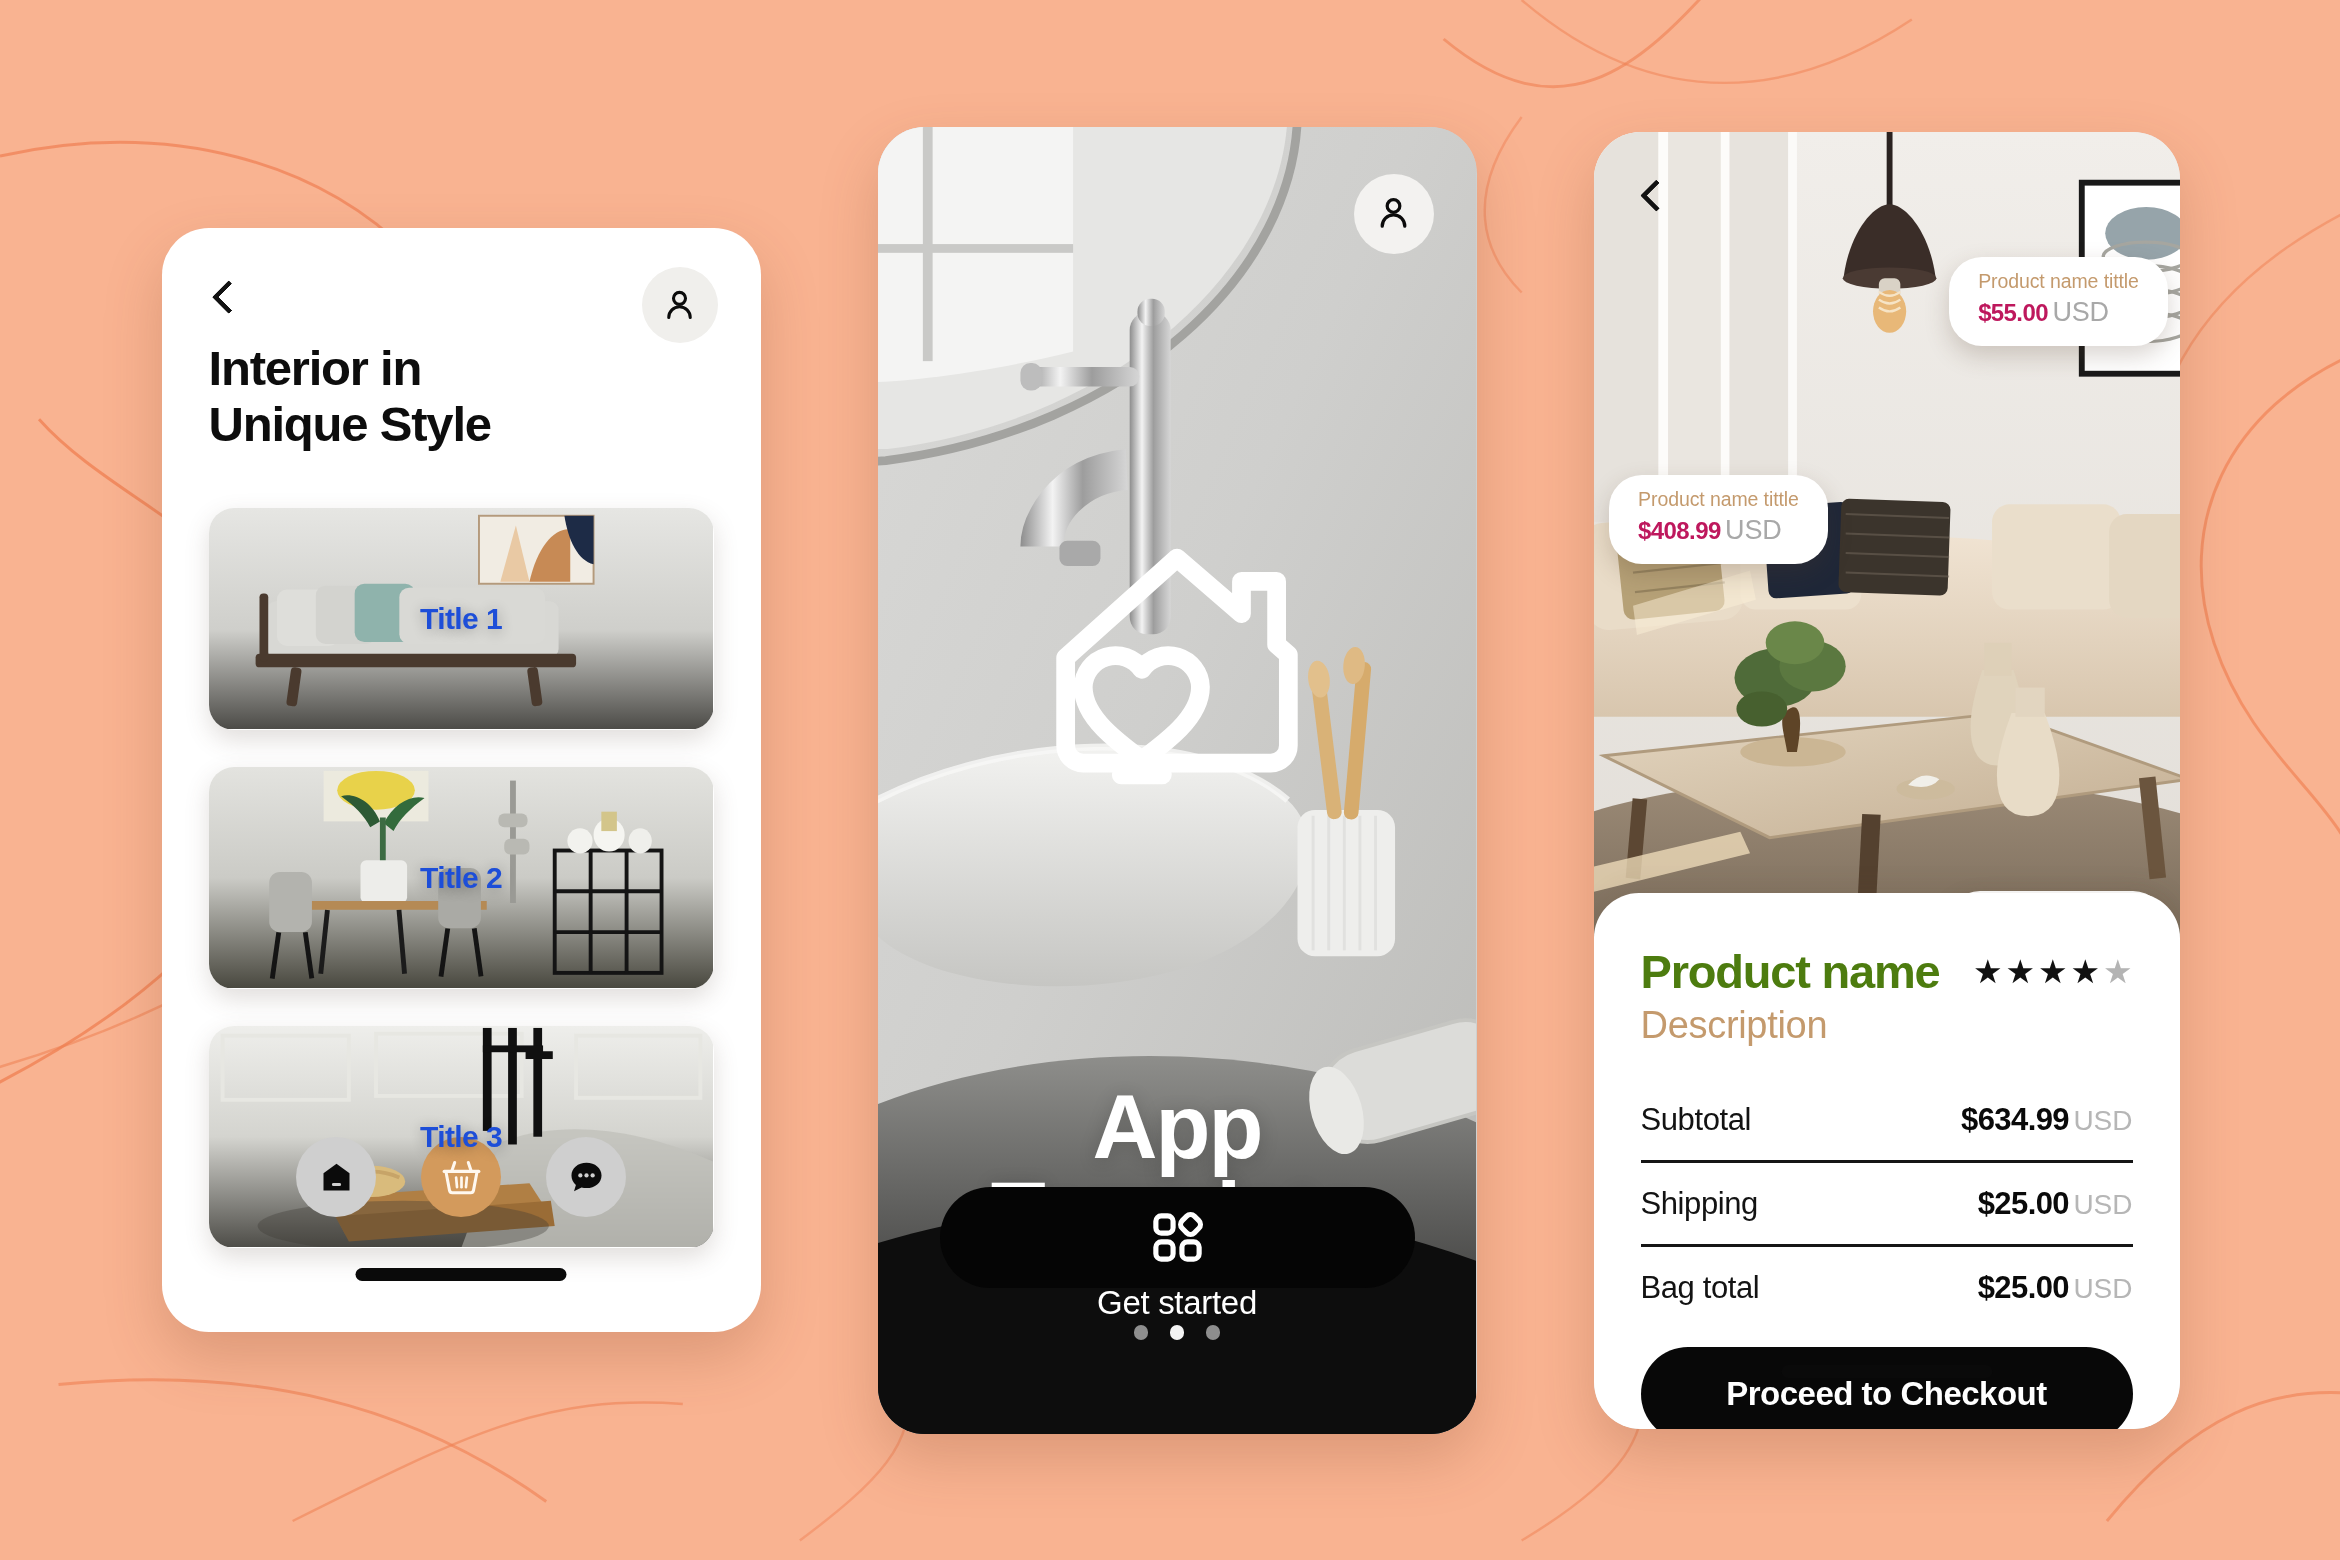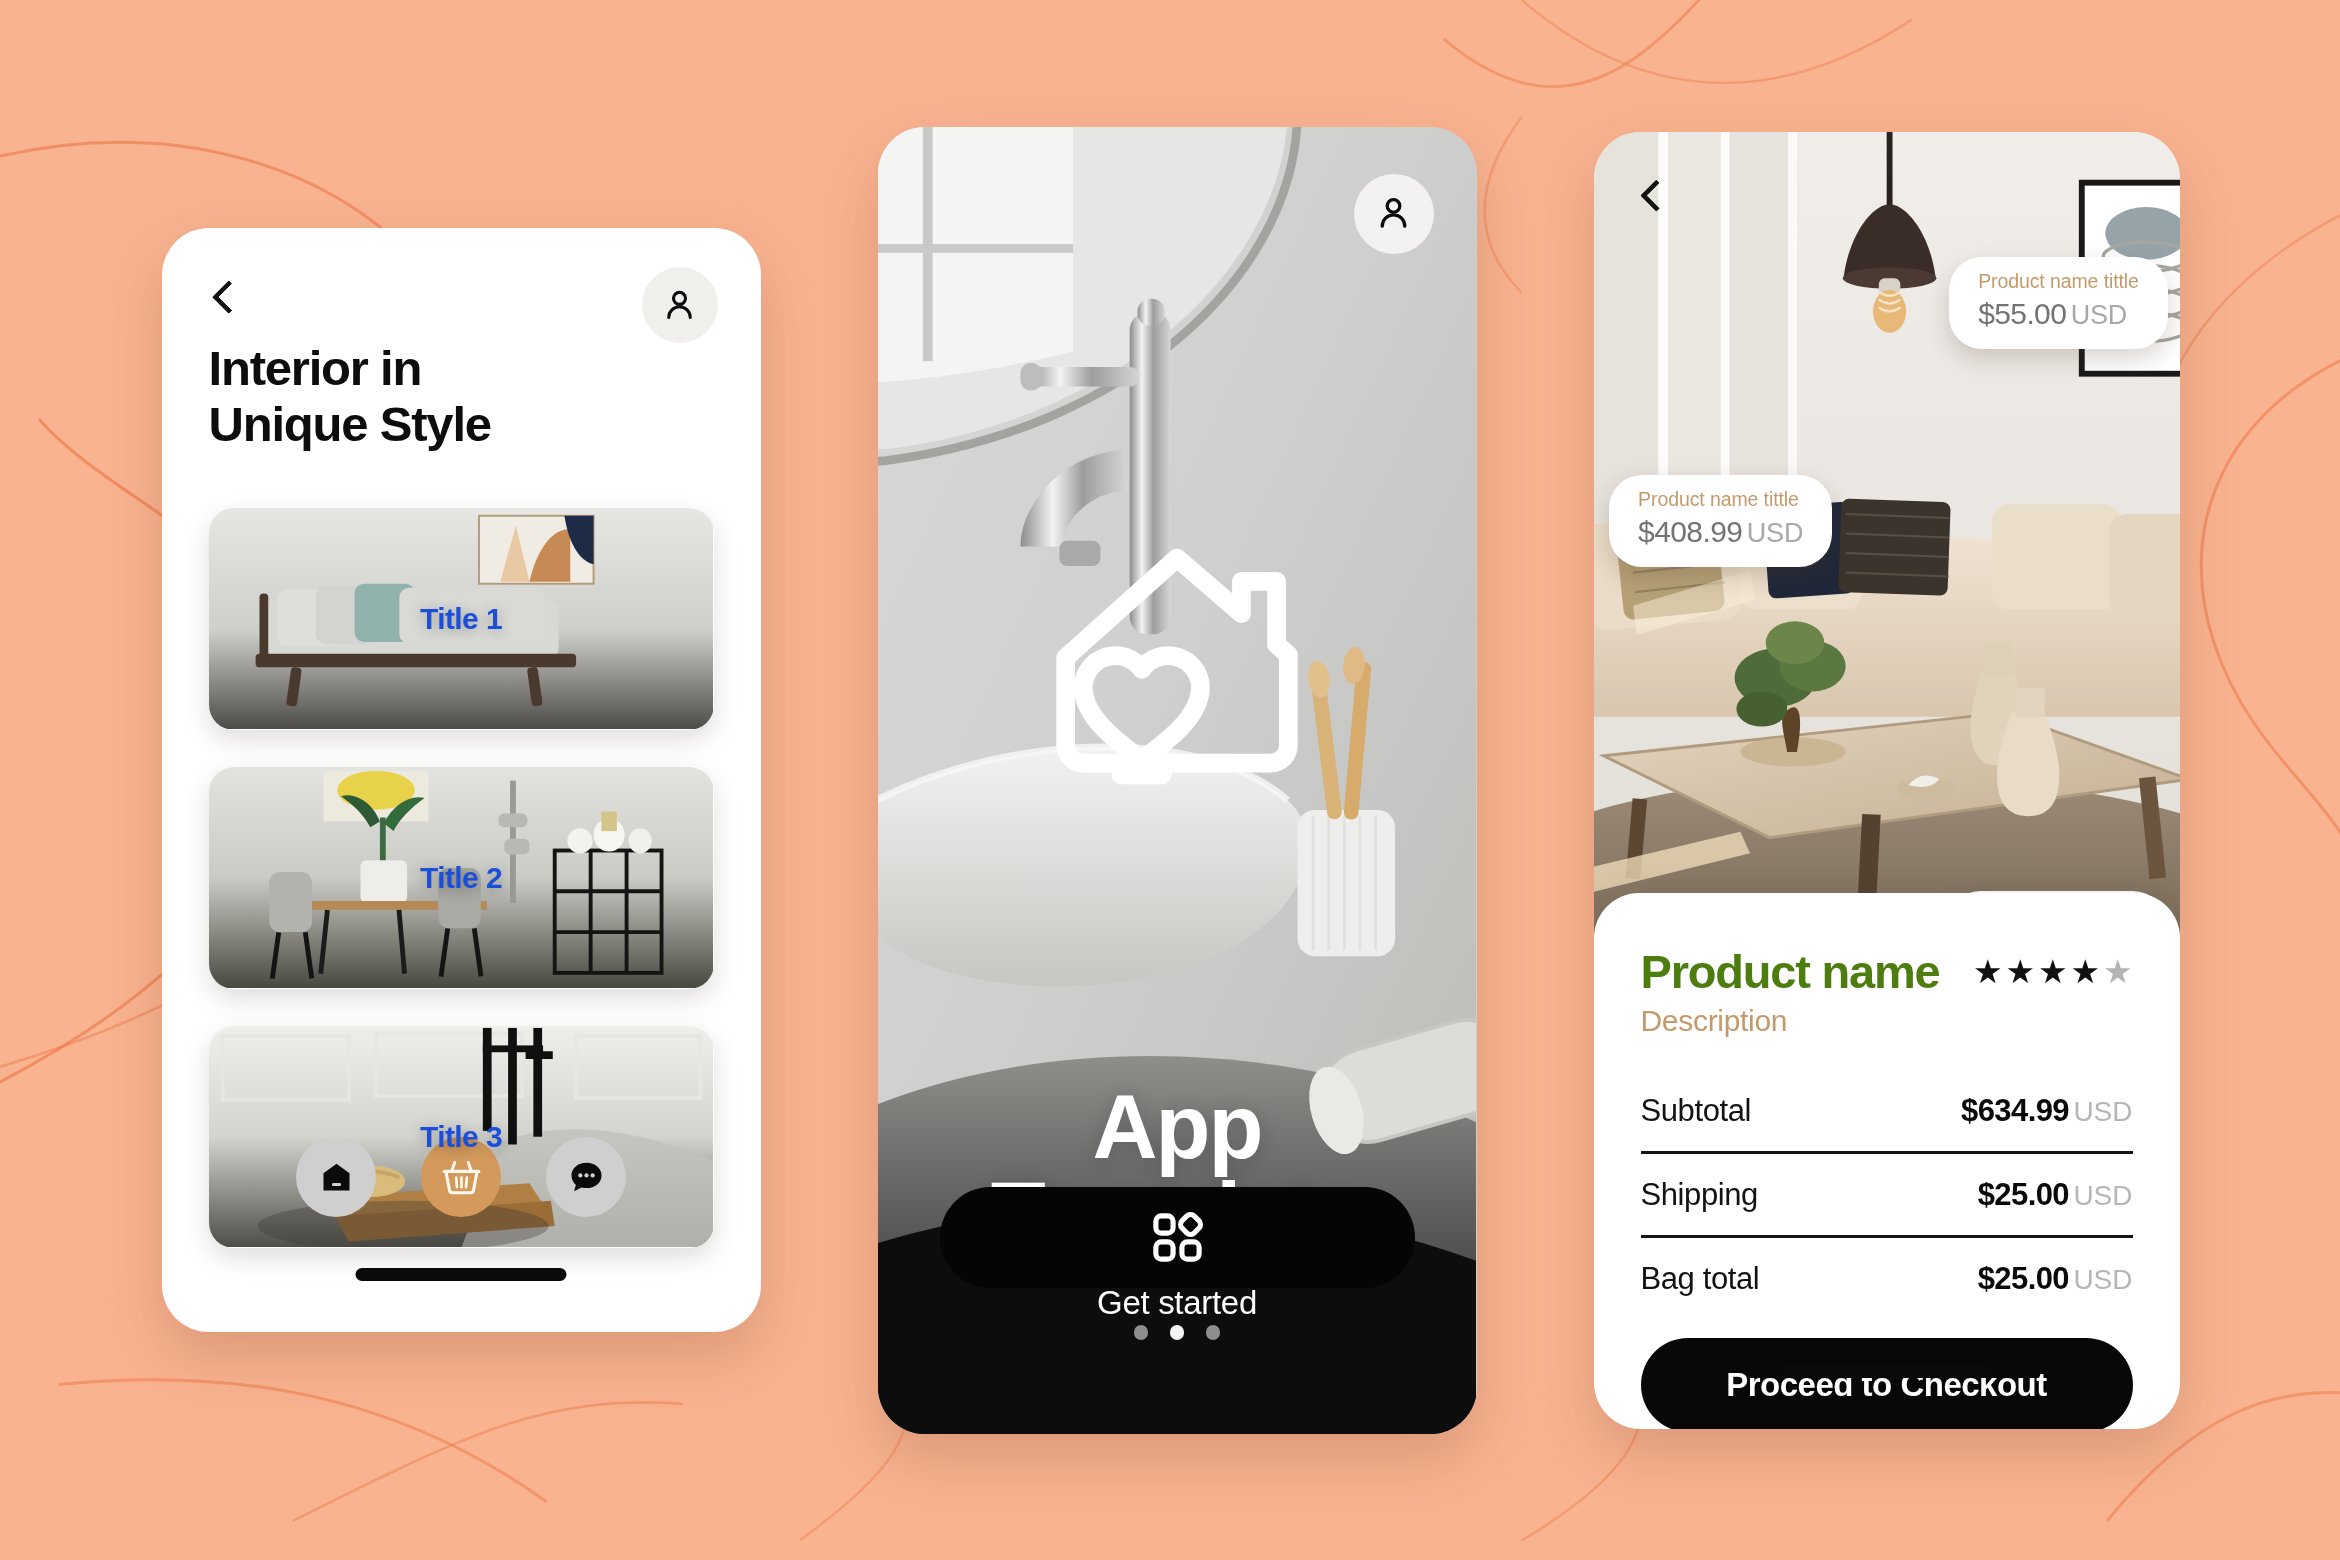--- a/index.html
+++ b/index.html
@@ -283,23 +283,23 @@
     z-index: 8;
     cursor: pointer;
   }
   .pricetag .pname {
     font-size: 19.5px;
     color: #c49a6d;
     letter-spacing: -0.1px;
     margin-bottom: 3.9px;
   }
   .pricetag .pprice {
-    font-size: 30px;
-    font-weight: 400;
-    color: #737373;
+    font-size: 24px;
+    font-weight: 700;
+    color: #be185d;
     letter-spacing: -0.6px;
   }
   .pricetag .pcur {
     font-size: 27px;
     font-weight: 400;
     color: #a8a8a8;
     letter-spacing: -0.2px;
   }
 
   .tag-a { top: 125px; right: 11.7px; }
@@ -324,21 +324,21 @@
     justify-content: space-between;
   }
   .sheet-title {
     font-size: 47px;
     font-weight: 700;
     letter-spacing: -1.2px;
     color: #4d7c0f;
   }
   .sheet-desc {
     margin-top: 5.9px;
-    font-size: 30px;
+    font-size: 38px;
     color: #c49a6d;
     letter-spacing: -0.3px;
   }
   .stars { display: flex; gap: 2.9px; padding-top: 11.7px; }
   .star { font-size: 33px; line-height: 1; color: #111; }
   .star.off { color: #b4b4b4; }
 
   .lines { margin-top: 45px; }
   .line-row {
     display: flex;

